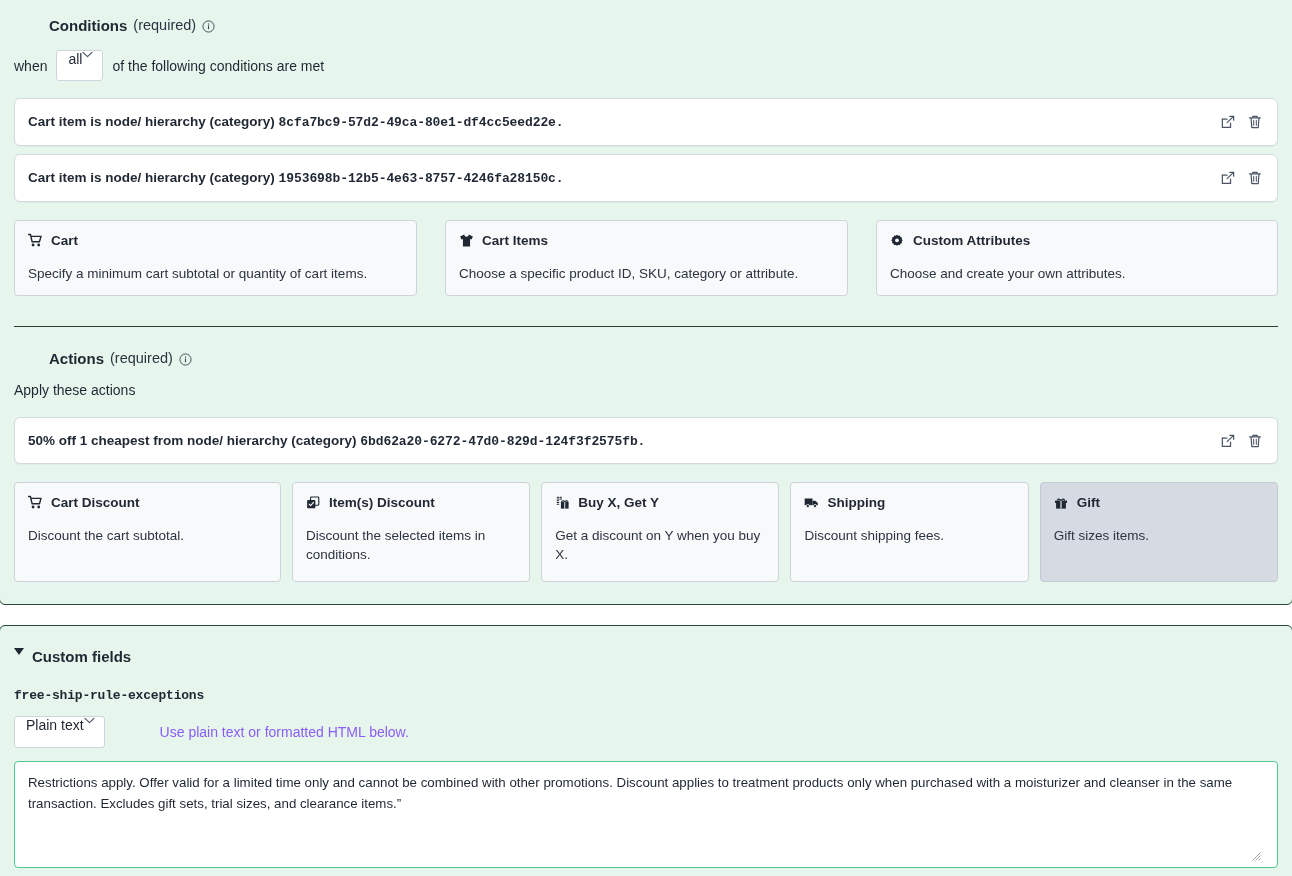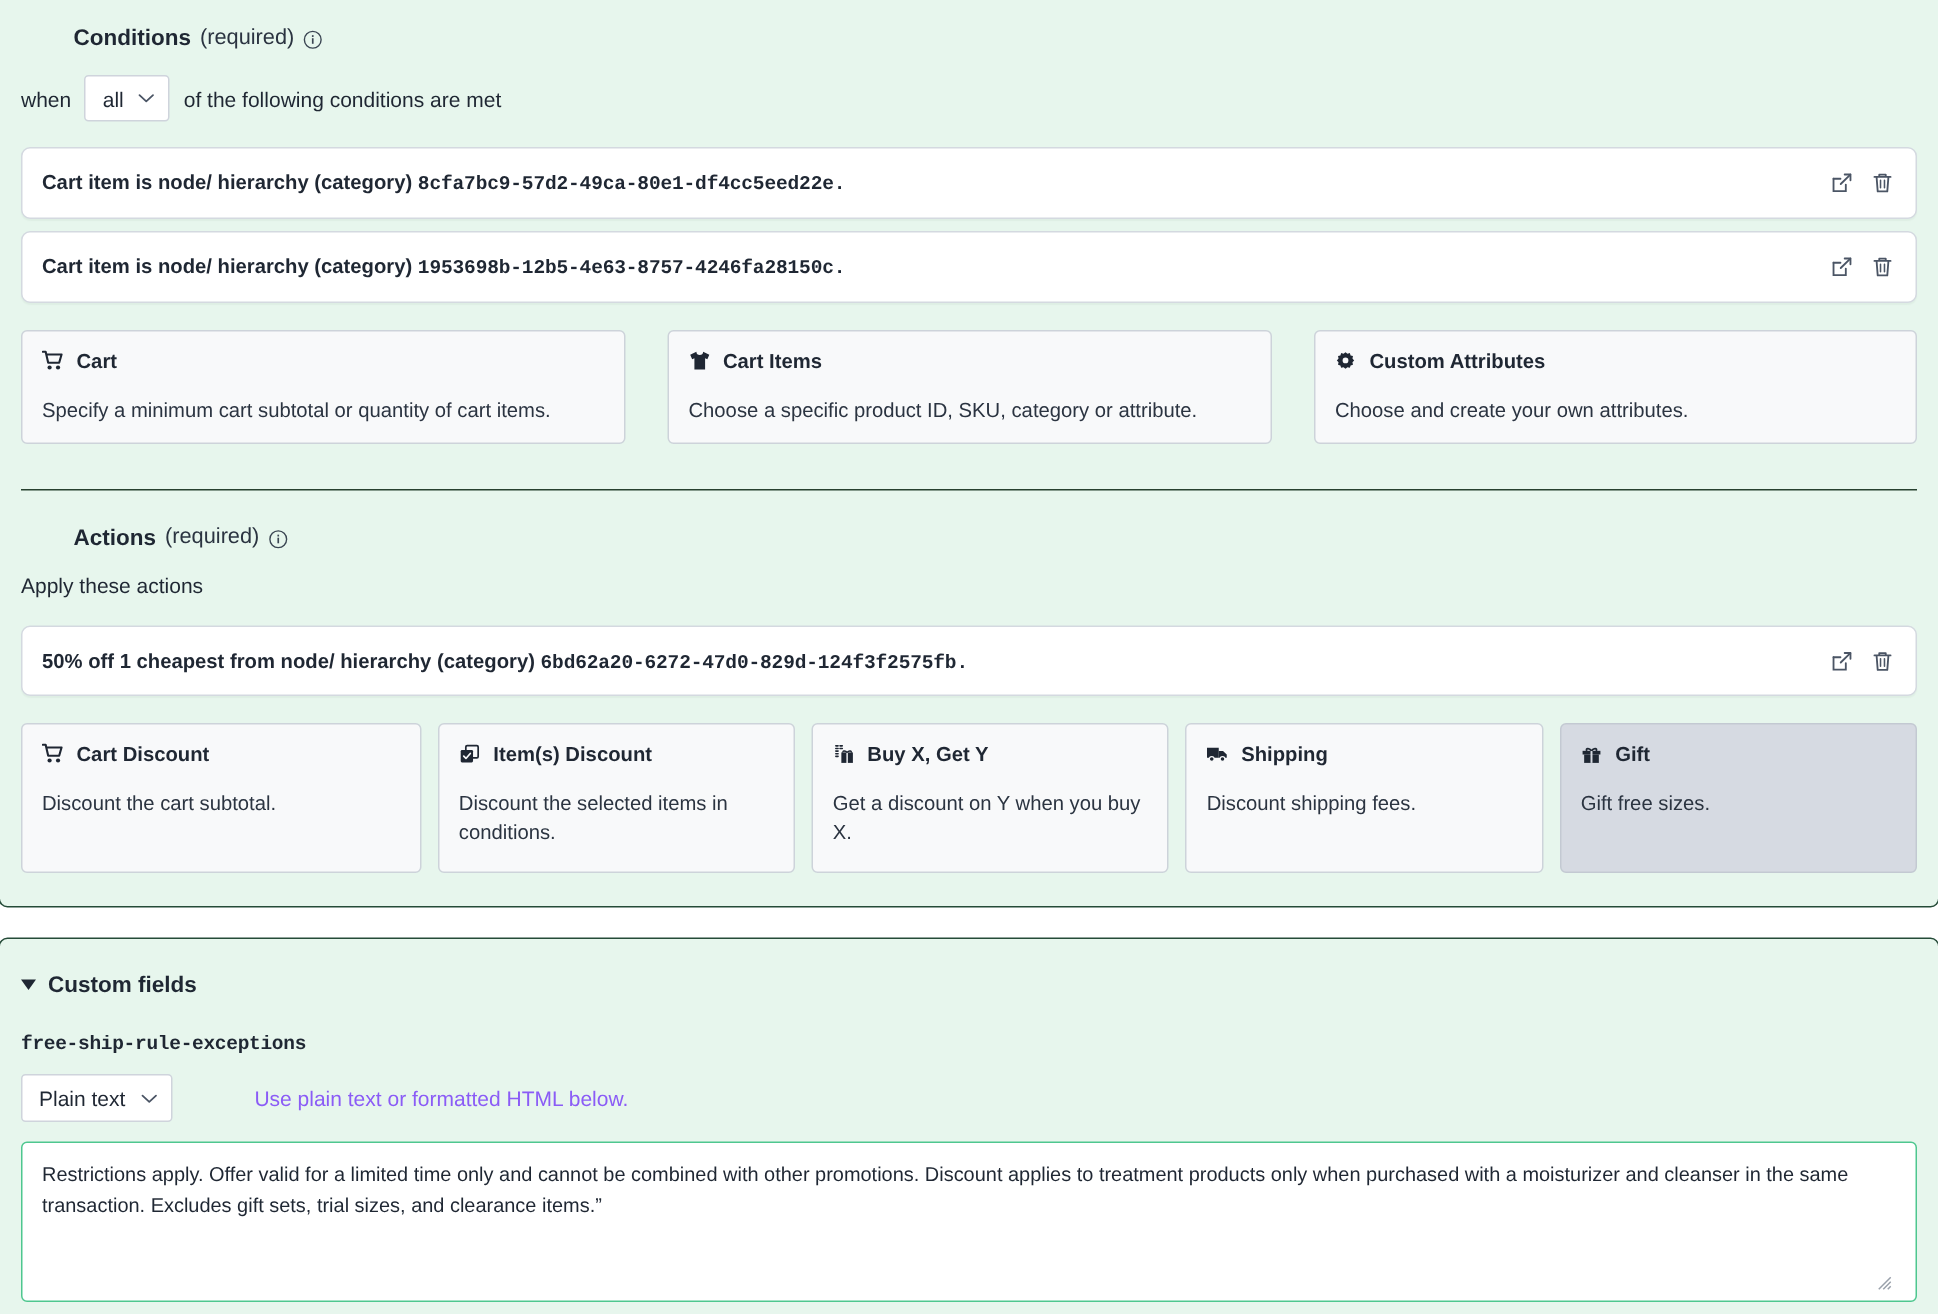--- a/index.html
+++ b/index.html
@@ -58,22 +58,21 @@
     color: #1f2733;
   }
 
   
   .select {
     background: #ffffff;
     border: 1px solid #cfd4dc;
     border-radius: 3px;
     height: 31px;
     display: inline-flex;
-    align-items: center;
-    gap: 10px;
+    align-items: flex-start;
     padding: 0 9px 0 11px;
     font-size: 14px;
     color: #1f2733;
     box-sizing: border-box;
   }
   .chev {
     width: 11px; height: 7px;
     display: inline-block;
   }
   .chev svg { display: block; }
@@ -152,21 +151,20 @@
 
   hr.sep {
     border: none;
     border-top: 1px solid #27402f;
     margin: 0;
   }
 
   
   .cf-head {
     display: flex;
-    align-items: center;
     gap: 8px;
     font-size: 15px;
     font-weight: bold;
     color: #1f2733;
   }
   .caret-down {
     width: 0; height: 0;
     border-left: 5.5px solid transparent;
     border-right: 5.5px solid transparent;
     border-top: 7px solid #1f2733;
@@ -424,21 +422,21 @@
         <span class="ci">
           <svg viewBox="0 0 16 16" width="14" height="14">
               <path d="M1.2 5.2 H14.8 V8 H1.2 Z" fill="#1f2733"></path>
               <path d="M2.4 8 H13.6 V14.4 H2.4 Z" fill="#1f2733"></path>
               <path d="M8 5.2 V14.4" stroke="#d6dae2" stroke-width="1.5"></path>
               <path d="M8 5.2 C6.2 2.6 3.4 3.2 4.4 5.2 M8 5.2 C9.8 2.6 12.6 3.2 11.6 5.2" fill="none" stroke="#1f2733" stroke-width="1.4"></path>
             </svg>
         </span>
         <span>Gift</span>
       </div>
-      <div class="card-desc">Gift free sizes.</div>
+      <div class="card-desc">Gift sizes items.</div>
     </div>
   </div>
 </div>
 
 <div class="panel" id="custom-fields-panel">
   <div class="cf-head" style="margin-top:12px;">
     <span class="caret-down"></span>
     <span>Custom fields</span>
   </div>
 

